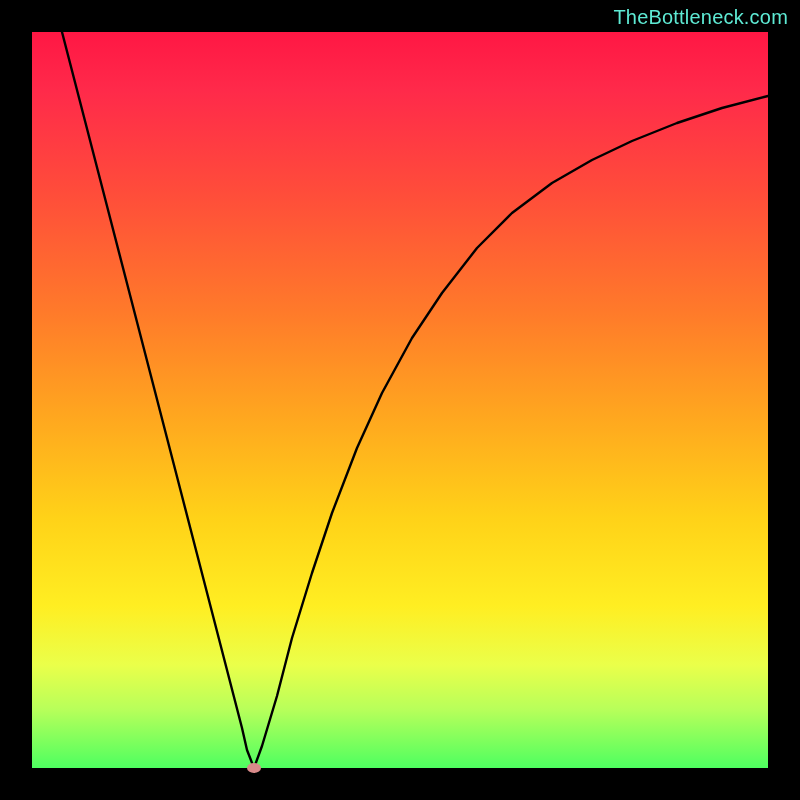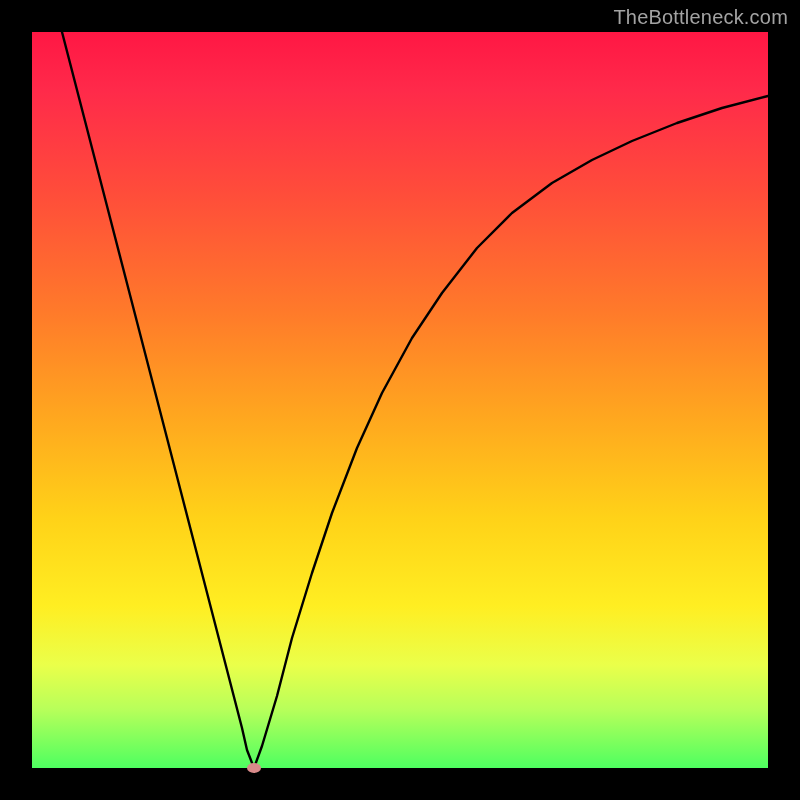--- a/index.html
+++ b/index.html
@@ -50,21 +50,21 @@
     width: 14px;
     height: 10px;
     border-radius: 50%;
     background: #d88a8a;
     transform: translate(-50%, -50%);
   }
   .attribution {
     position: absolute;
     top: 6px;
     right: 12px;
-    color: #a3a3a3;
+    color: #5eead4;
     font-size: 20px;
     font-weight: 500;
     letter-spacing: 0.2px;
   }
 </style>
 </head>
 <body>
 
 <div class="frame">
   <div class="plot">

